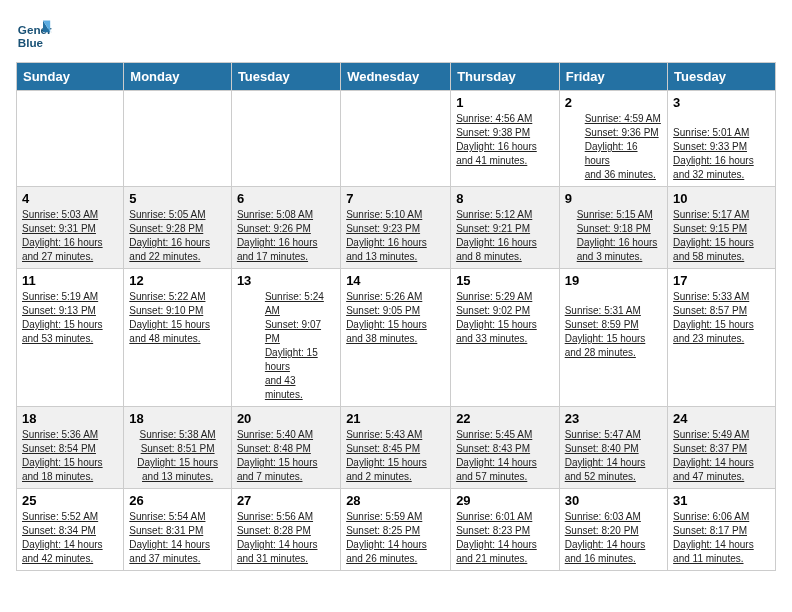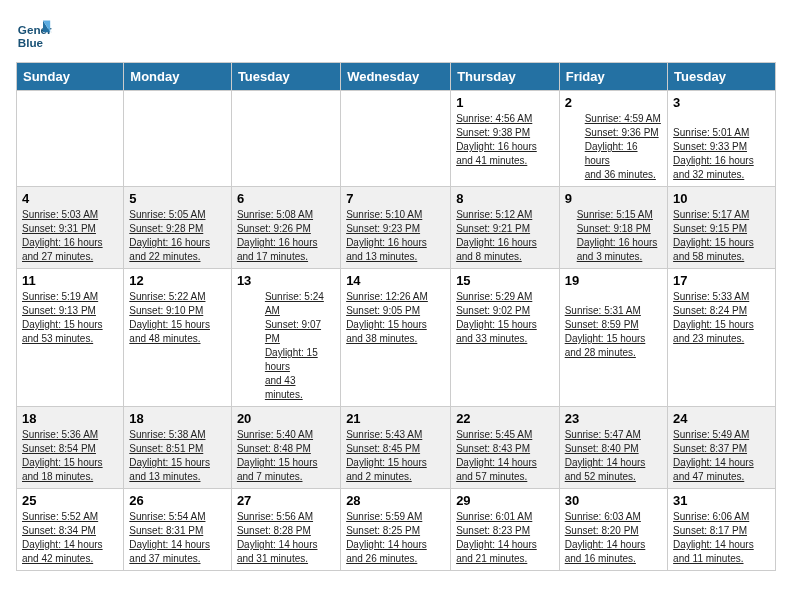--- a/index.html
+++ b/index.html
@@ -221,21 +221,21 @@
         </td>
         <td>
           <span class="day-number">13</span>
           <div class="day-info" style="white-space: pre-line; margin-left: 28px;">Sunrise: 5:24 AM
 Sunset: 9:07 PM
 Daylight: 15 hours
 and 43 minutes.</div>
         </td>
         <td>
           <span class="day-number">14</span>
-          <div class="day-info" style="white-space: pre-line;">Sunrise: 12:26 AM
+          <div class="day-info" style="white-space: pre-line;">Sunrise: 5:26 AM
 Sunset: 9:05 PM
 Daylight: 15 hours
 and 38 minutes.</div>
         </td>
         <td>
           <span class="day-number">15</span>
           <div class="day-info" style="white-space: pre-line;">Sunrise: 5:29 AM
 Sunset: 9:02 PM
 Daylight: 15 hours
 and 33 minutes.</div>
@@ -243,36 +243,36 @@
         <td>
           <span class="day-number">19</span>
           <div class="day-info" style="white-space: pre-line; margin-top: 16px;">Sunrise: 5:31 AM
 Sunset: 8:59 PM
 Daylight: 15 hours
 and 28 minutes.</div>
         </td>
         <td>
           <span class="day-number">17</span>
           <div class="day-info" style="white-space: pre-line;">Sunrise: 5:33 AM
-Sunset: 8:24 PM
+Sunset: 8:57 PM
 Daylight: 15 hours
 and 23 minutes.</div>
         </td>
       </tr>
       <tr>
         <td>
           <span class="day-number">18</span>
           <div class="day-info" style="white-space: pre-line;">Sunrise: 5:36 AM
 Sunset: 8:54 PM
 Daylight: 15 hours
 and 18 minutes.</div>
         </td>
         <td>
           <span class="day-number">18</span>
-          <div class="day-info" style="white-space: pre-line;">Sunrise: 5:38 AM
+          <div class="day-info" style="white-space: pre-line; text-align: center;">Sunrise: 5:38 AM
 Sunset: 8:51 PM
 Daylight: 15 hours
 and 13 minutes.</div>
         </td>
         <td>
           <span class="day-number">20</span>
           <div class="day-info" style="white-space: pre-line;">Sunrise: 5:40 AM
 Sunset: 8:48 PM
 Daylight: 15 hours
 and 7 minutes.</div>

